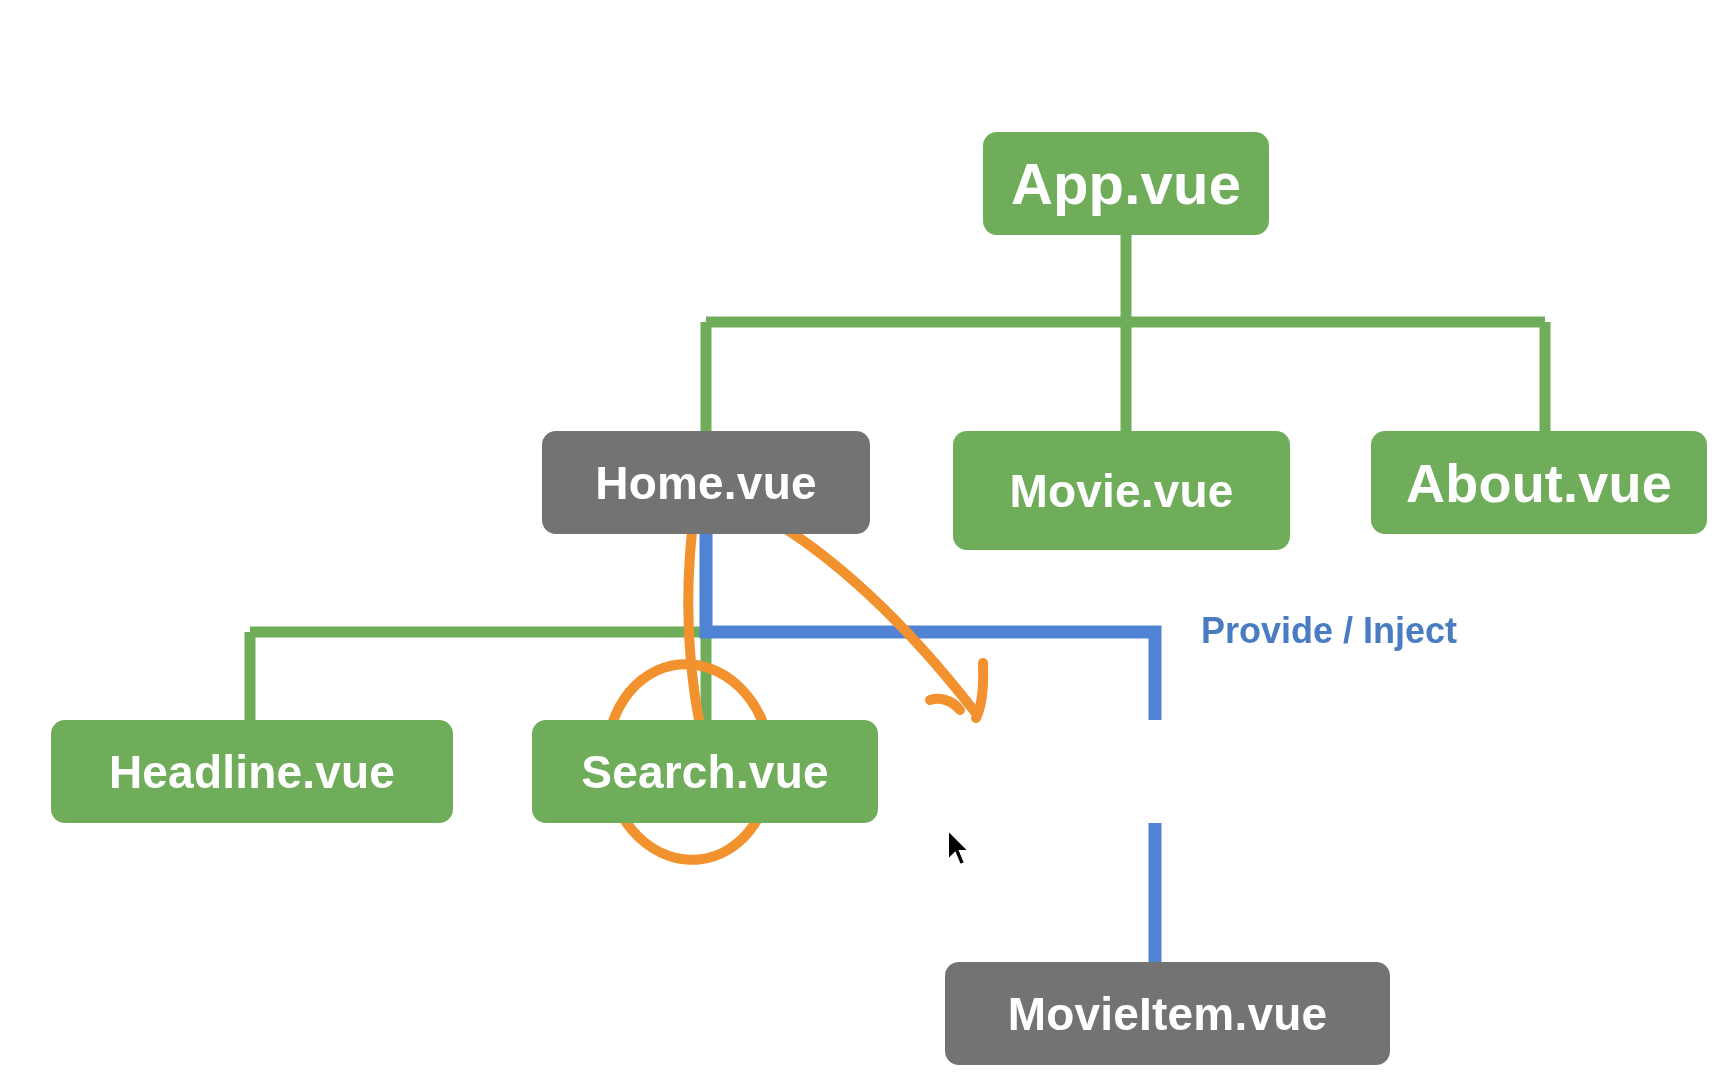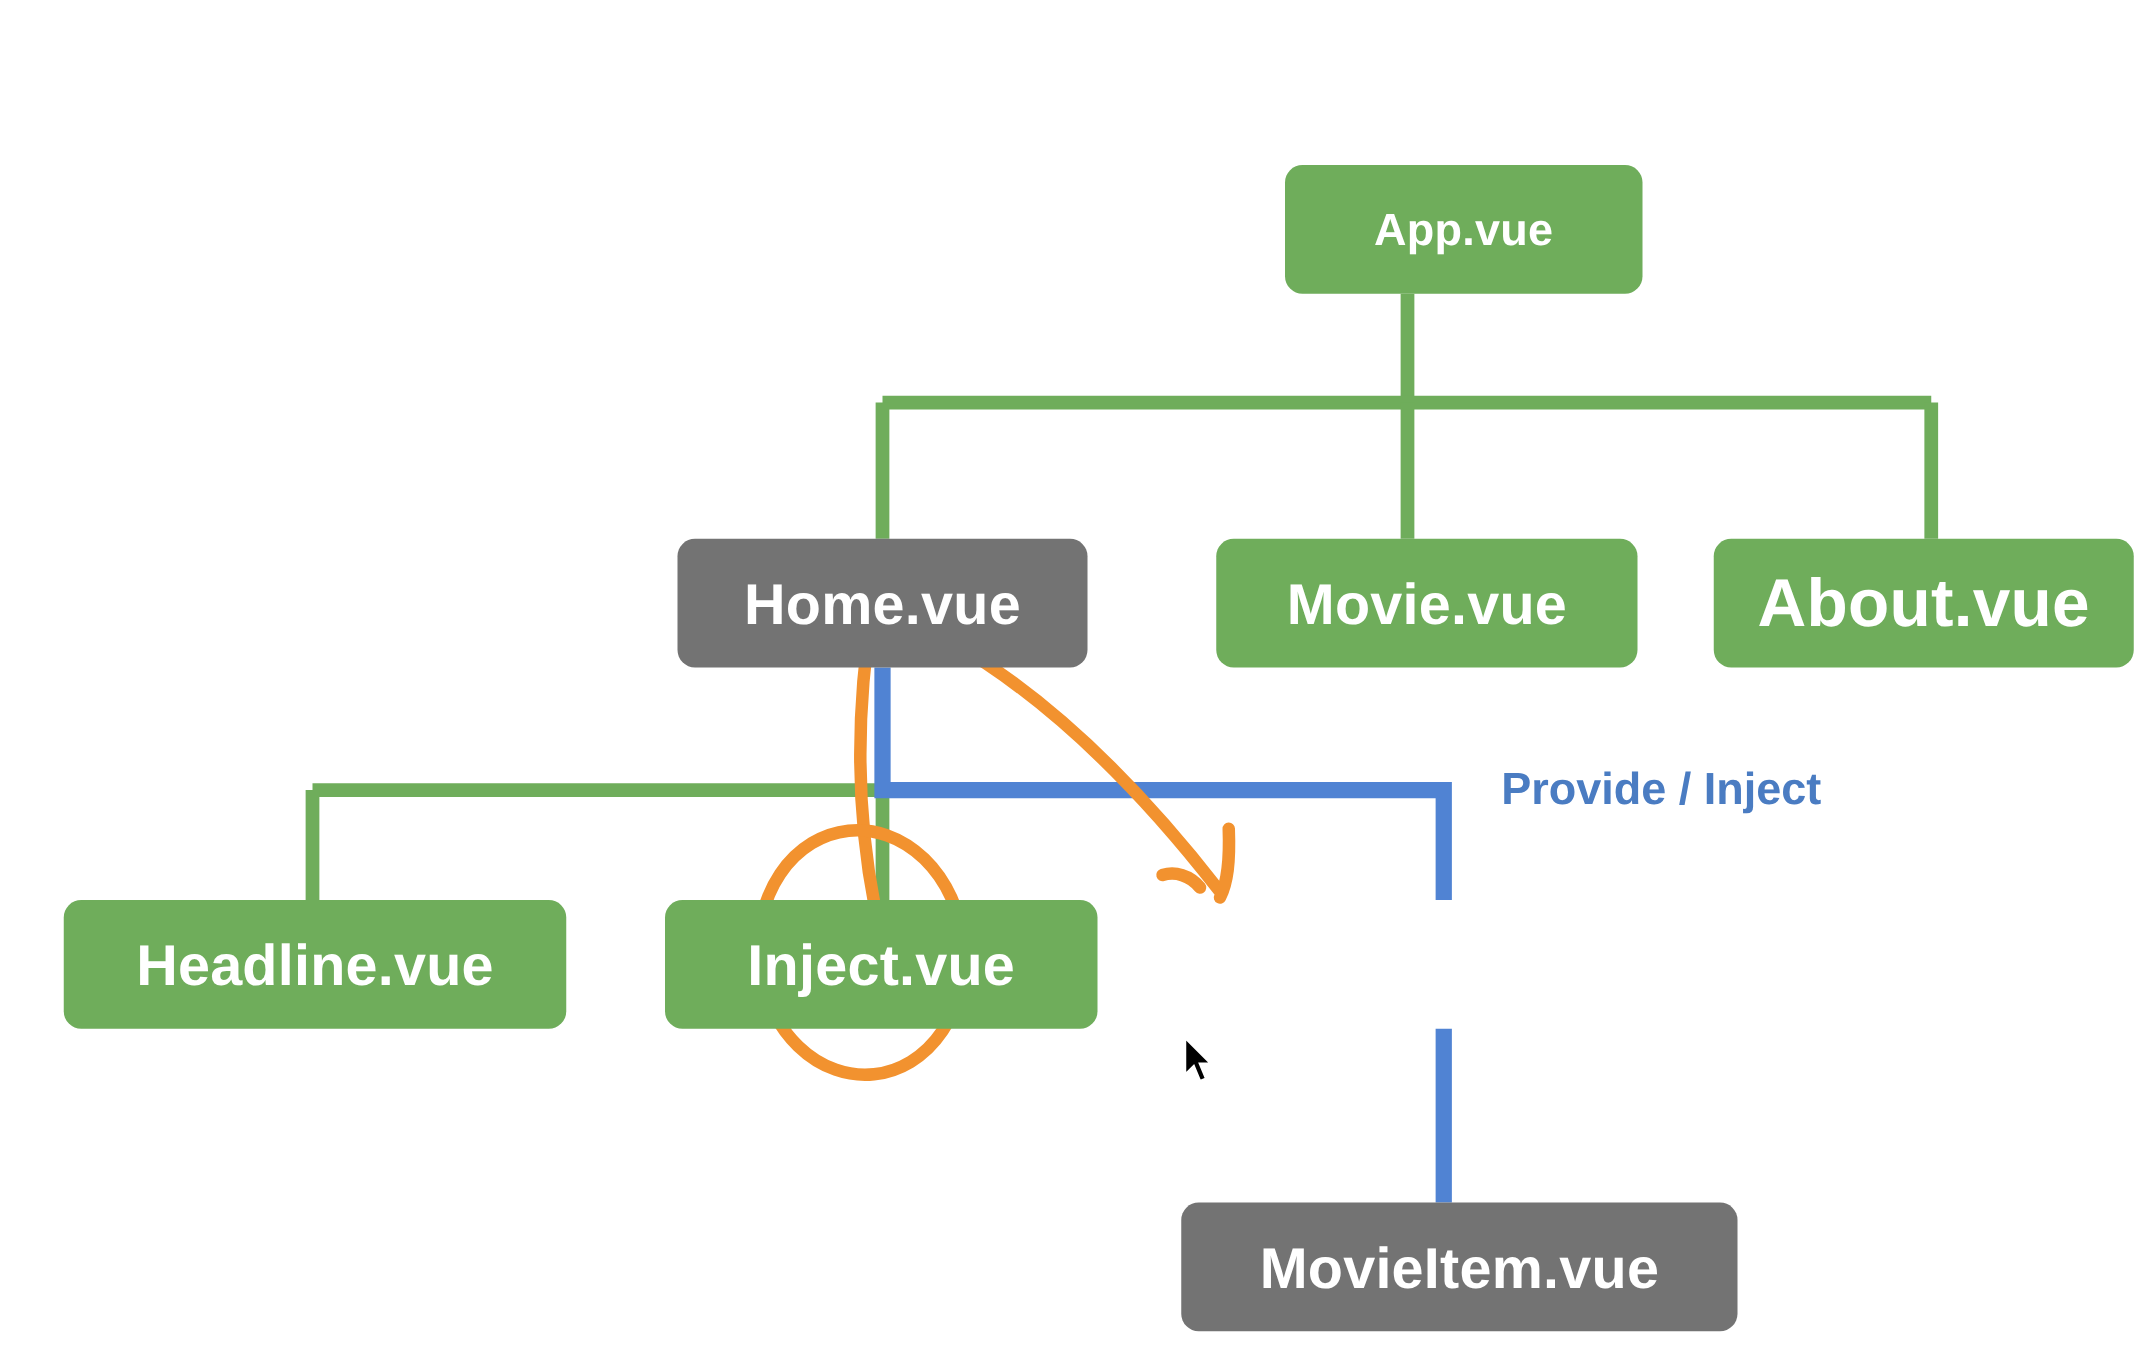--- a/index.html
+++ b/index.html
@@ -101,42 +101,42 @@
       <path d="M762,800 L744,783 M762,800 L764,776"></path>
 
       <ellipse cx="689" cy="762" rx="82" ry="98" transform="rotate(-6 689 762)"></ellipse>
 
       <path d="M706,487 C790,520 880,590 975,712"></path>
       <path d="M930,700 C940,697 952,700 960,710"></path>
       <path d="M983,663 C984,690 982,706 976,718"></path>
     </g>
   </svg>
 
-  <div class="node green" style="left:983px; top:132px; width:286px; height:103px; font-size:36px;margin-left:45px;">
+  <div class="node green" style="left:983px; top:132px; width:286px; height:103px; font-size:58px;">
     <span class="node-label">App.vue</span>
   </div>
 
   <div class="node blue" style="left:542px; top:431px; width:328px; height:103px; font-size:46px;">
     <span class="node-label">Home.vue</span>
   </div>
 
-  <div class="node green" style="left:953px; top:431px; width:337px; height:103px; font-size:46px;margin-left:20px;">
+  <div class="node green" style="left:953px; top:431px; width:337px; height:119px; font-size:46px;">
     <span class="node-label">Movie.vue</span>
   </div>
 
   <div class="node green" style="left:1371px; top:431px; width:336px; height:103px; font-size:54px;">
     <span class="node-label">About.vue</span>
   </div>
 
   <div class="node green" style="left:51px; top:720px; width:402px; height:103px; font-size:46px;">
     <span class="node-label">Headline.vue</span>
   </div>
 
   <div class="node green" style="left:532px; top:720px; width:346px; height:103px; font-size:46px;">
-    <span class="node-label">Inject.vue</span>
+    <span class="node-label">Search.vue</span>
   </div>
 
 
   <div class="node blue" style="left:945px; top:962px; width:445px; height:103px; font-size:46px;text-align:right;">
     <span class="node-label">MovieItem.vue</span>
   </div>
 
   <div class="annotation-label" style="left:1190px; top:610px; font-size:36px;">Provide / Inject</div>
 
   <svg id="cursor" style="left:944px; top:828px;" width="30" height="44" viewBox="0 0 30 44" xmlns="http://www.w3.org/2000/svg">

